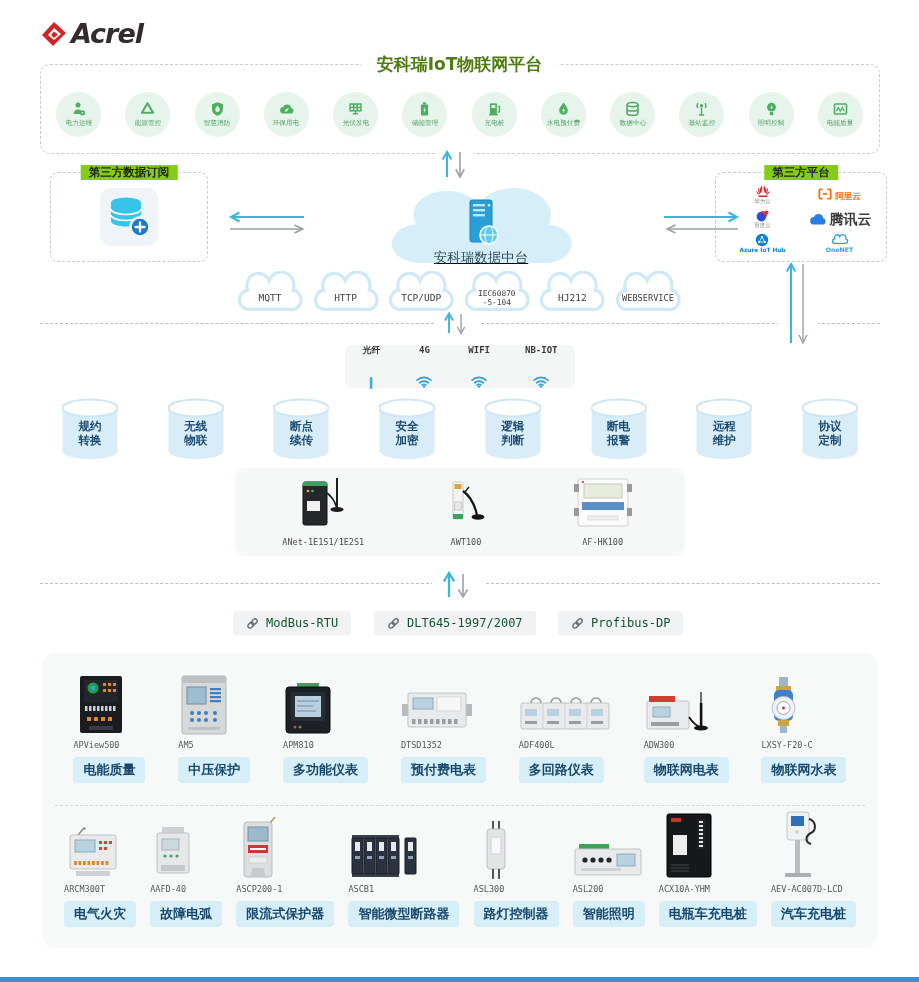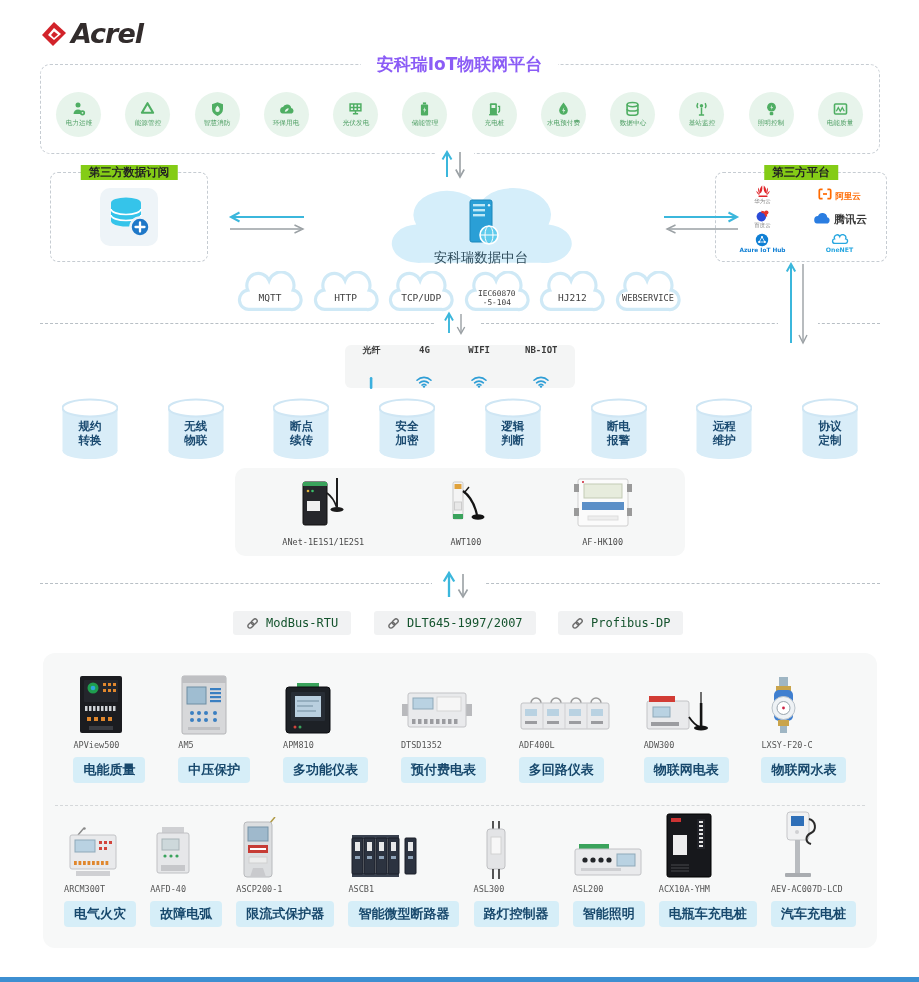--- a/index.html
+++ b/index.html
@@ -7,49 +7,49 @@
   .canvas { position:relative; width:919px; height:982px; background:#fff; overflow:hidden; }
 
   
   .logo { position:absolute; left:38px; top:18px; display:flex; align-items:center; gap:3px; }
   .logo-text { font-size:27px; font-weight:bold; font-style:italic; color:#322c2c; letter-spacing:-1px; }
 
   
   .top-box { position:absolute; left:40px; top:64px; width:840px; height:90px;
              border:1px dashed #c6ccd2; border-radius:10px; }
   .main-title { position:absolute; top:53px; left:0; right:0; text-align:center; z-index:3; }
-  .main-title span { background:#fff; padding:0 16px; font-size:17px; font-weight:bold; color:#8b5cf6; }
+  .main-title span { background:#fff; padding:0 16px; font-size:17px; font-weight:bold; color:#4d7c0f; }
   .apps-row { position:absolute; left:56px; right:56px; top:92px; display:flex; justify-content:space-between; z-index:2;}
   .app { display:flex; flex-direction:column; align-items:center; }
   .app-circle { width:45px; height:45px; border-radius:50%; background:#e7f4eb;
                 display:flex; flex-direction:column; align-items:center; justify-content:center; gap:1px; }
   .app-label { font-size:7px; color:#4d9e63; white-space:nowrap; transform:scale(.95); }
 
   
   .dash-box { position:absolute; border:1px dashed #c6ccd2; border-radius:8px; background:transparent; }
   .box-title { position:absolute; top:-8px; left:50%; transform:translateX(-50%); background:#84cc16;
                padding:0 8px; font-size:11.5px; font-weight:bold; color:#222; white-space:nowrap; z-index:2;}
   .left-box { left:50px; top:172px; width:158px; height:90px; }
   .right-box { left:715px; top:172px; width:172px; height:90px; }
   .db-tile { position:absolute; left:50%; top:15px; transform:translateX(-50%); width:58px; height:58px;
              background:#eef4f8; border-radius:10px; display:flex; align-items:center; justify-content:center; }
   .tp-grid { position:absolute; left:8px; right:8px; top:9px; bottom:5px; display:grid;
              grid-template-columns:1fr 1fr; grid-auto-rows:1fr; align-items:center; justify-items:center; }
   .tp { display:flex; flex-direction:column; align-items:center; line-height:1; gap:1px; }
   .tp-row { flex-direction:row; gap:3px; align-items:flex-end; }
   .tp-sub { font-size:5.5px; color:#8a8a8a; }
   .tp-ali { font-size:8.5px; font-weight:bold; color:#ff6a00; }
-  .tp-tencent { font-size:11px; font-weight:bold; color:#3a3a3a; }
+  .tp-tencent { font-size:14px; font-weight:bold; color:#3a3a3a; }
   .tp-azure { font-size:5.8px; font-weight:bold; color:#0f7fd4; }
   .tp-onenet { font-size:6.2px; font-weight:bold; color:#28a7e0; }
 
   
   .cloud-main { position:absolute; left:373px; top:186px; width:216px; height:96px; }
   .cloud-main > svg.shape { position:absolute; inset:0; width:100%; height:100%; }
-  .cloud-content { position:absolute; left:0; right:0; top:13px; display:flex; flex-direction:column; align-items:center; }
+  .cloud-content { position:absolute; left:0; right:0; top:13px; display:flex; flex-direction:column; align-items:center;text-decoration:underline; }
   .cloud-label { font-size:13.5px; color:#2f4d5c; margin-top:2px; }
 
   
   .pclouds { position:absolute; left:233px; top:271px; width:452px; display:flex; justify-content:space-between; }
   .pcloud { position:relative; width:74px; height:48px; }
   .pcloud svg { position:absolute; inset:0; }
   .pcloud-label { position:absolute; left:0; right:0; top:6px; bottom:0; display:flex; flex-direction:column;
                   align-items:center; justify-content:center; font-family:"DejaVu Sans Mono","Liberation Mono",monospace;
                   font-size:9.5px; color:#3d3d3d; line-height:1.2; }
   .pcloud-label.small { font-size:7.8px; }

